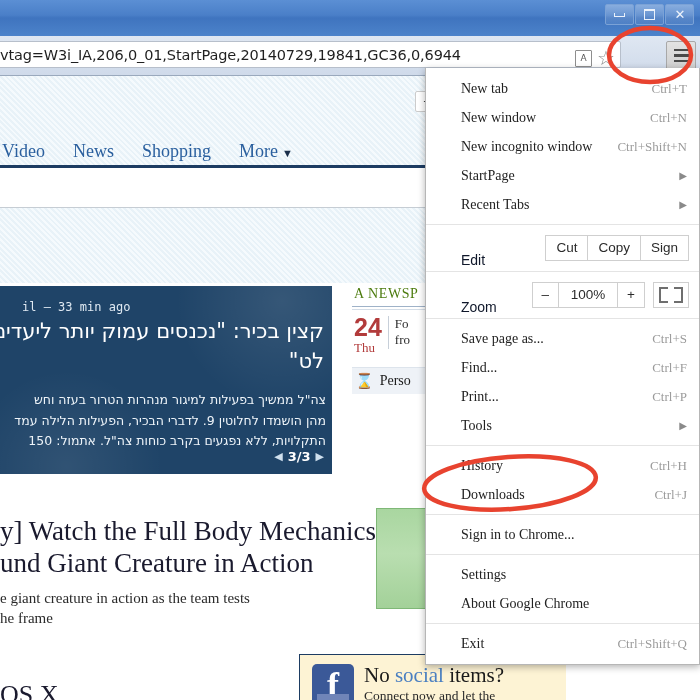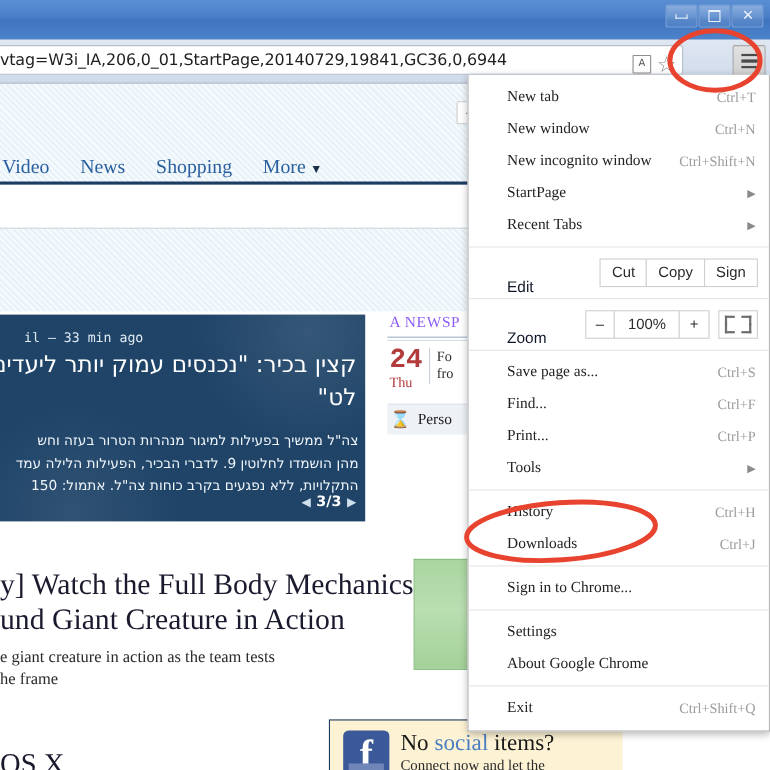--- a/index.html
+++ b/index.html
@@ -202,32 +202,32 @@
   .hero-pager .arr { font-size: 11px; color: #cfe0ee; }
 
   
   .newscol {
     position: absolute; left: 352px; top: 207px; width: 86px; height: 125px;
     background: #ffffff;
     overflow: hidden;
   }
   .news-masthead {
     font-family: "Liberation Serif", serif;
-    font-size: 14px; color: #8b5cf6; letter-spacing: 0.6px;
+    font-size: 14px; color: #4d7c0f; letter-spacing: 0.6px;
     padding: 3px 0 4px 2px;
     border-bottom: 1px solid #9fb2c8;
     white-space: nowrap;
   }
   .news-rule2 { height:1px; background:#d4dde7; margin: 2px 0 6px 0; }
   .news-date {
     display: flex; align-items: flex-start; gap: 6px;
     padding-left: 2px;
   }
   .news-date .dnum {
-    font-family: Liberation Mono, monospace;
+    font-family: Liberation Sans, sans-serif;
     font-size: 25px; color: #b23b3b; font-weight: bold; line-height: 0.95;
   }
   .news-date .dday {
     font-family: "Liberation Serif", serif;
     font-size: 13px; color: #b23b3b; line-height: 1.2;
   }
   .news-date .dcol { border-left: 1px solid #c7cfd9; padding-left: 6px; }
   .news-date .dtxt {
     font-family: "Liberation Serif", serif;
     font-size: 13px; color: #2b2b2b; line-height: 1.25; white-space: nowrap;

